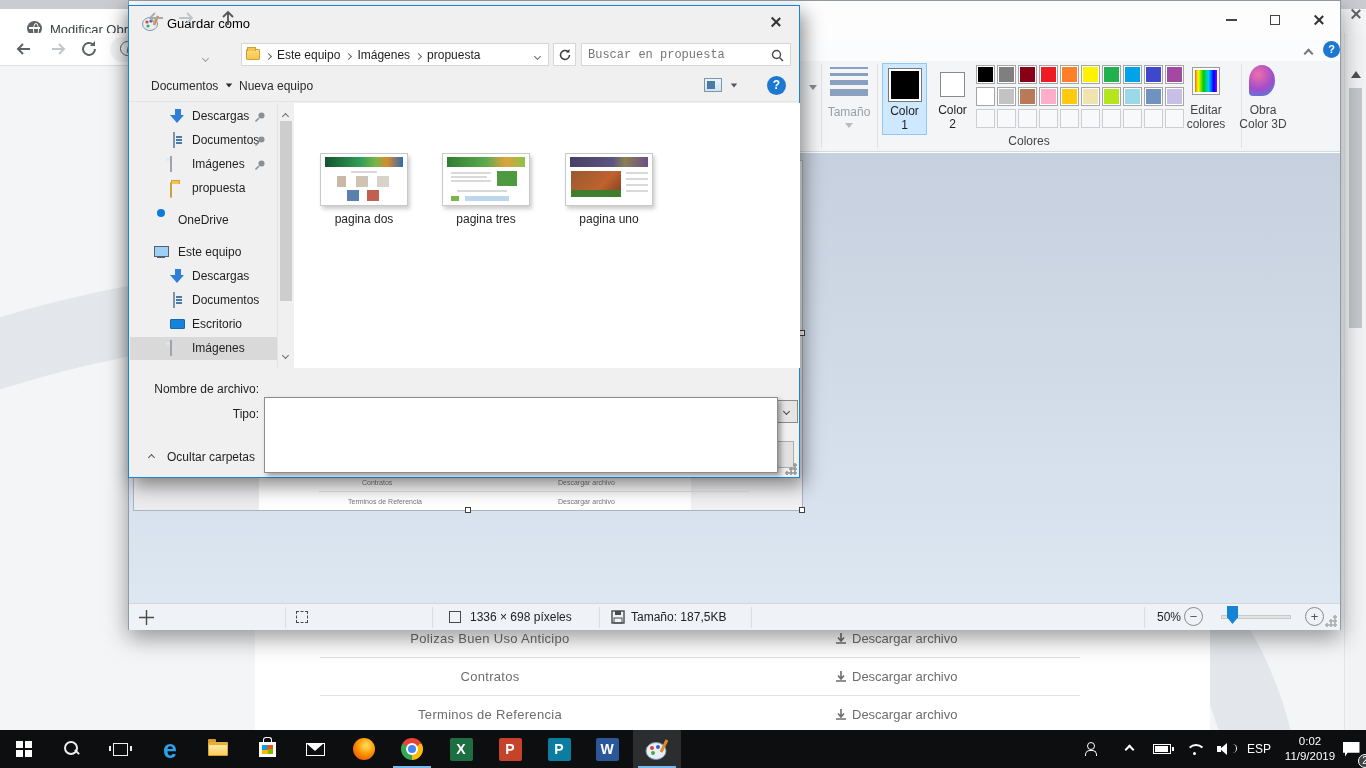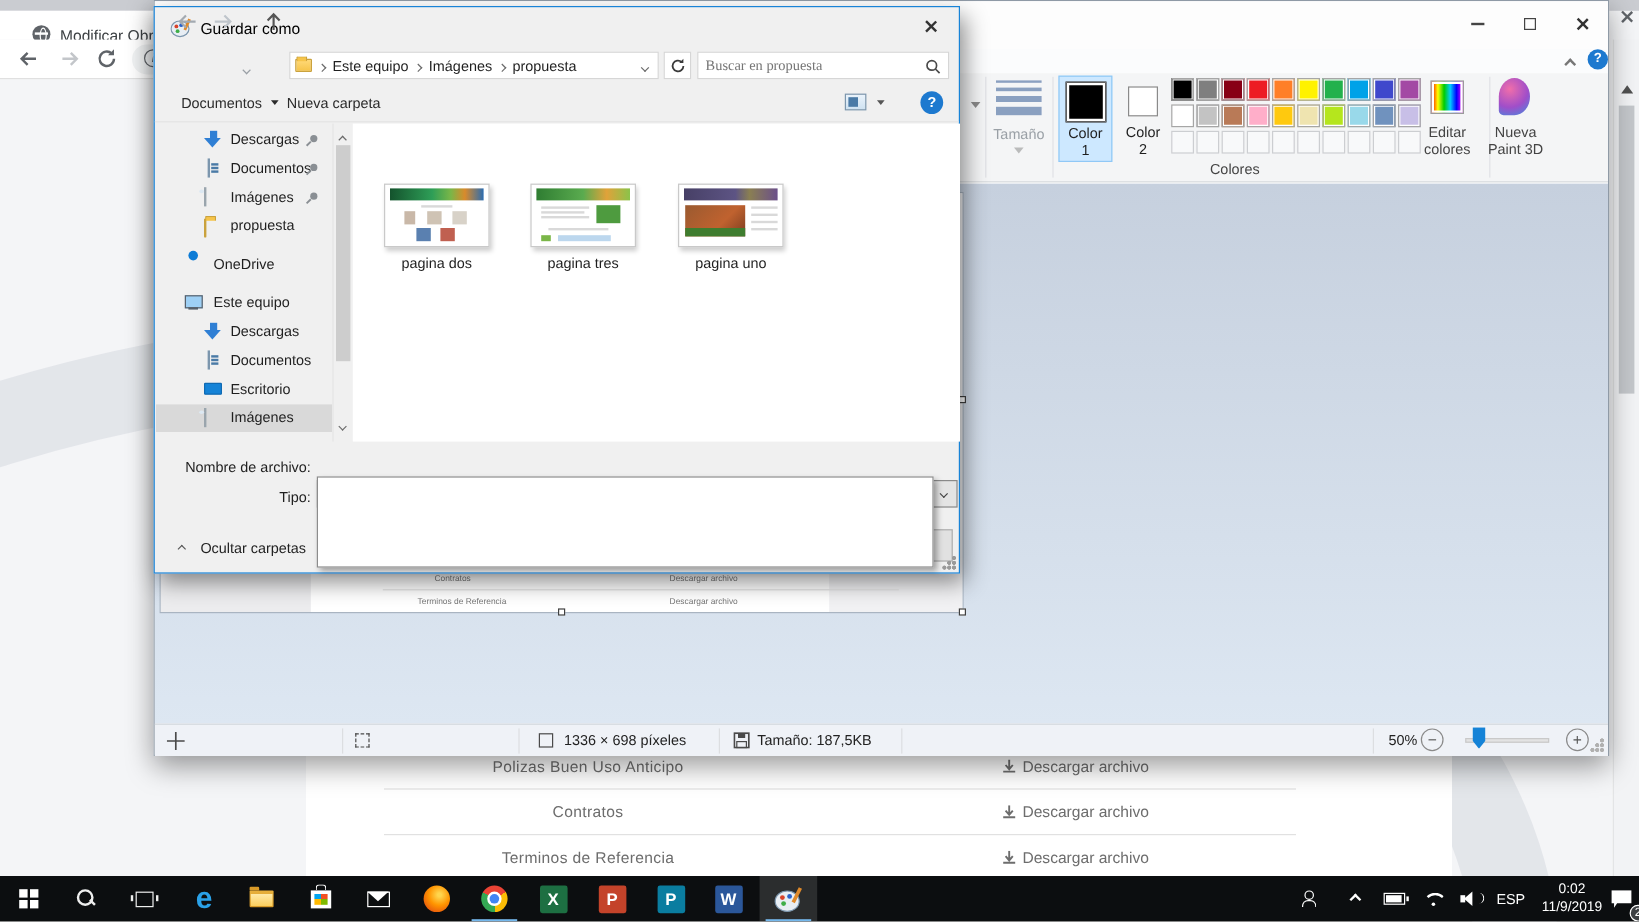--- a/index.html
+++ b/index.html
@@ -85,21 +85,21 @@
   #dialog { position:absolute; left:128px; top:5px; width:672px; height:473px; background:#f0f0f0; border:1px solid #1883d7; box-shadow:4px 8px 18px rgba(0,0,0,.45); }
   .dg-title { position:absolute; left:38px; top:10px; font-size:13px; color:#000; }
   .dg-close { position:absolute; right:0; top:0; width:45px; height:33px; display:flex; align-items:center; justify-content:center; }
   .nav-ico { position:absolute; top:3px; }
   .dg-crumbbox { position:absolute; left:112px; top:37px; width:308px; height:23px; background:#fff; border:1px solid #d6d6d6; display:flex; align-items:center; }
   .crumb { font-size:12px; color:#1f1f1f; padding:0 4px; white-space:nowrap; }
   .crumb-sep { margin:0 2px; }
   .crumb-sep .chev { border-color:#6a6a6a; }
   .dg-refresh { position:absolute; left:424px; top:37px; width:23px; height:23px; background:#fff; border:1px solid #d6d6d6; display:flex; align-items:center; justify-content:center; }
   .dg-search { position:absolute; left:452px; top:37px; width:210px; height:23px; background:#fff; border:1px solid #d6d6d6; }
-  .dg-search input { position:absolute; left:6px; top:2px; width:175px; height:17px; border:0; outline:0; font-size:12px; color:#3b82f6; font-family:Liberation Serif, serif; background:transparent; }
+  .dg-search input { position:absolute; left:6px; top:2px; width:175px; height:17px; border:0; outline:0; font-size:12px; color:#3b82f6; font-family:Liberation Mono, monospace; background:transparent; }
   .dg-cmdbar { position:absolute; left:0; top:66px; width:100%; height:30px; border-bottom:1px solid #e4e4e4; }
   .cmd-item { position:absolute; top:7px; font-size:12px; color:#2b2b2b; }
   .dg-help { position:absolute; left:638px; top:70px; width:19px; height:19px; border-radius:50%; background:#1d79cf; color:#fff; font-weight:bold; font-size:12px; text-align:center; line-height:19px; }
   .viewbtn { position:absolute; left:575px; top:70px; width:40px; height:20px; }
   .view-ico { position:absolute; left:0; top:2px; width:18px; height:14px; border:1px solid #7c96ad; background:linear-gradient(#eaf3fb,#cfe2f1); }
   .view-ico::before { content:""; position:absolute; left:2px; top:2px; width:8px; height:8px; background:#4a7aa6; }
 
   .dg-sidebar { position:absolute; left:1px; top:97px; width:147px; height:265px; overflow:hidden; }
   .sb-row { position:absolute; left:0; width:147px; height:23px; }
   .sb-row .txt { position:absolute; top:4px; font-size:12px; color:#1f1f1f; white-space:nowrap; }
@@ -335,21 +335,21 @@
 
       <div>
         <div class="rainbow"></div>
         <div class="rb-label abs" style="left:1045px;top:42px;width:64px"><span>Editar</span><br><span>colores</span></div>
       </div>
       <div class="rb-label abs" style="left:870px;top:73px;width:60px">Colores</div>
       <div class="rb-sep" style="left:1112px"></div>
 
       <div>
         <div class="p3d"></div>
-        <div class="rb-label abs" style="left:1104px;top:42px;width:60px"><span>Nueva</span><br><span>Paint 3D</span></div>
+        <div class="rb-label abs" style="left:1104px;top:42px;width:60px"><span>Obra</span><br><span>Color 3D</span></div>
       </div>
     </div>
 
     <div class="pt-work">
       <div class="pt-canvas">
         <div class="cv-grayband"></div>
         <div class="cv-rightband"></div>
         <div class="cv-row" style="left:228px;top:318px">Contratos</div>
         <div class="cv-row" style="left:424px;top:318px"><span>Descargar archivo</span></div>
         <div class="cv-sep" style="top:330px"></div>
@@ -431,21 +431,21 @@
     <div class="dg-search">
       <input placeholder="Buscar en propuesta" style="">
       <svg class="abs" style="right:6px;top:5px" width="13" height="13">
           <circle cx="5.5" cy="5.5" r="4" stroke="#4a4a4a" stroke-width="1.4" fill="none"></circle>
           <path d="M8.5 8.5 L12 12" stroke="#4a4a4a" stroke-width="1.4"></path>
         </svg>
     </div>
 
     <div class="dg-cmdbar">
       <div class="cmd-item" style="left:22px"><span>Documentos</span> <span class="tri-down" style="display:inline-block;vertical-align:2px;margin-left:3px;border-top-color:#2b2b2b;transform:scale(.8)"></span></div>
-      <div class="cmd-item" style="left:110px"><span>Nueva carpeta</span></div>
+      <div class="cmd-item" style="left:110px"><span>Nueva equipo</span></div>
     </div>
     <div class="viewbtn">
       <div class="view-ico"></div>
       <span class="tri-down abs" style="left:26px;top:7px;border-top-color:#555;transform:scale(.8)"></span>
     </div>
     <div class="dg-help">?</div>
 
     <div class="dg-sidebar">
       <div class="sb-row" style="top:2px">
         <span class="sb-ico ico-down" style="left:40px"></span><span class="txt" style="left:62px">Descargas</span>

